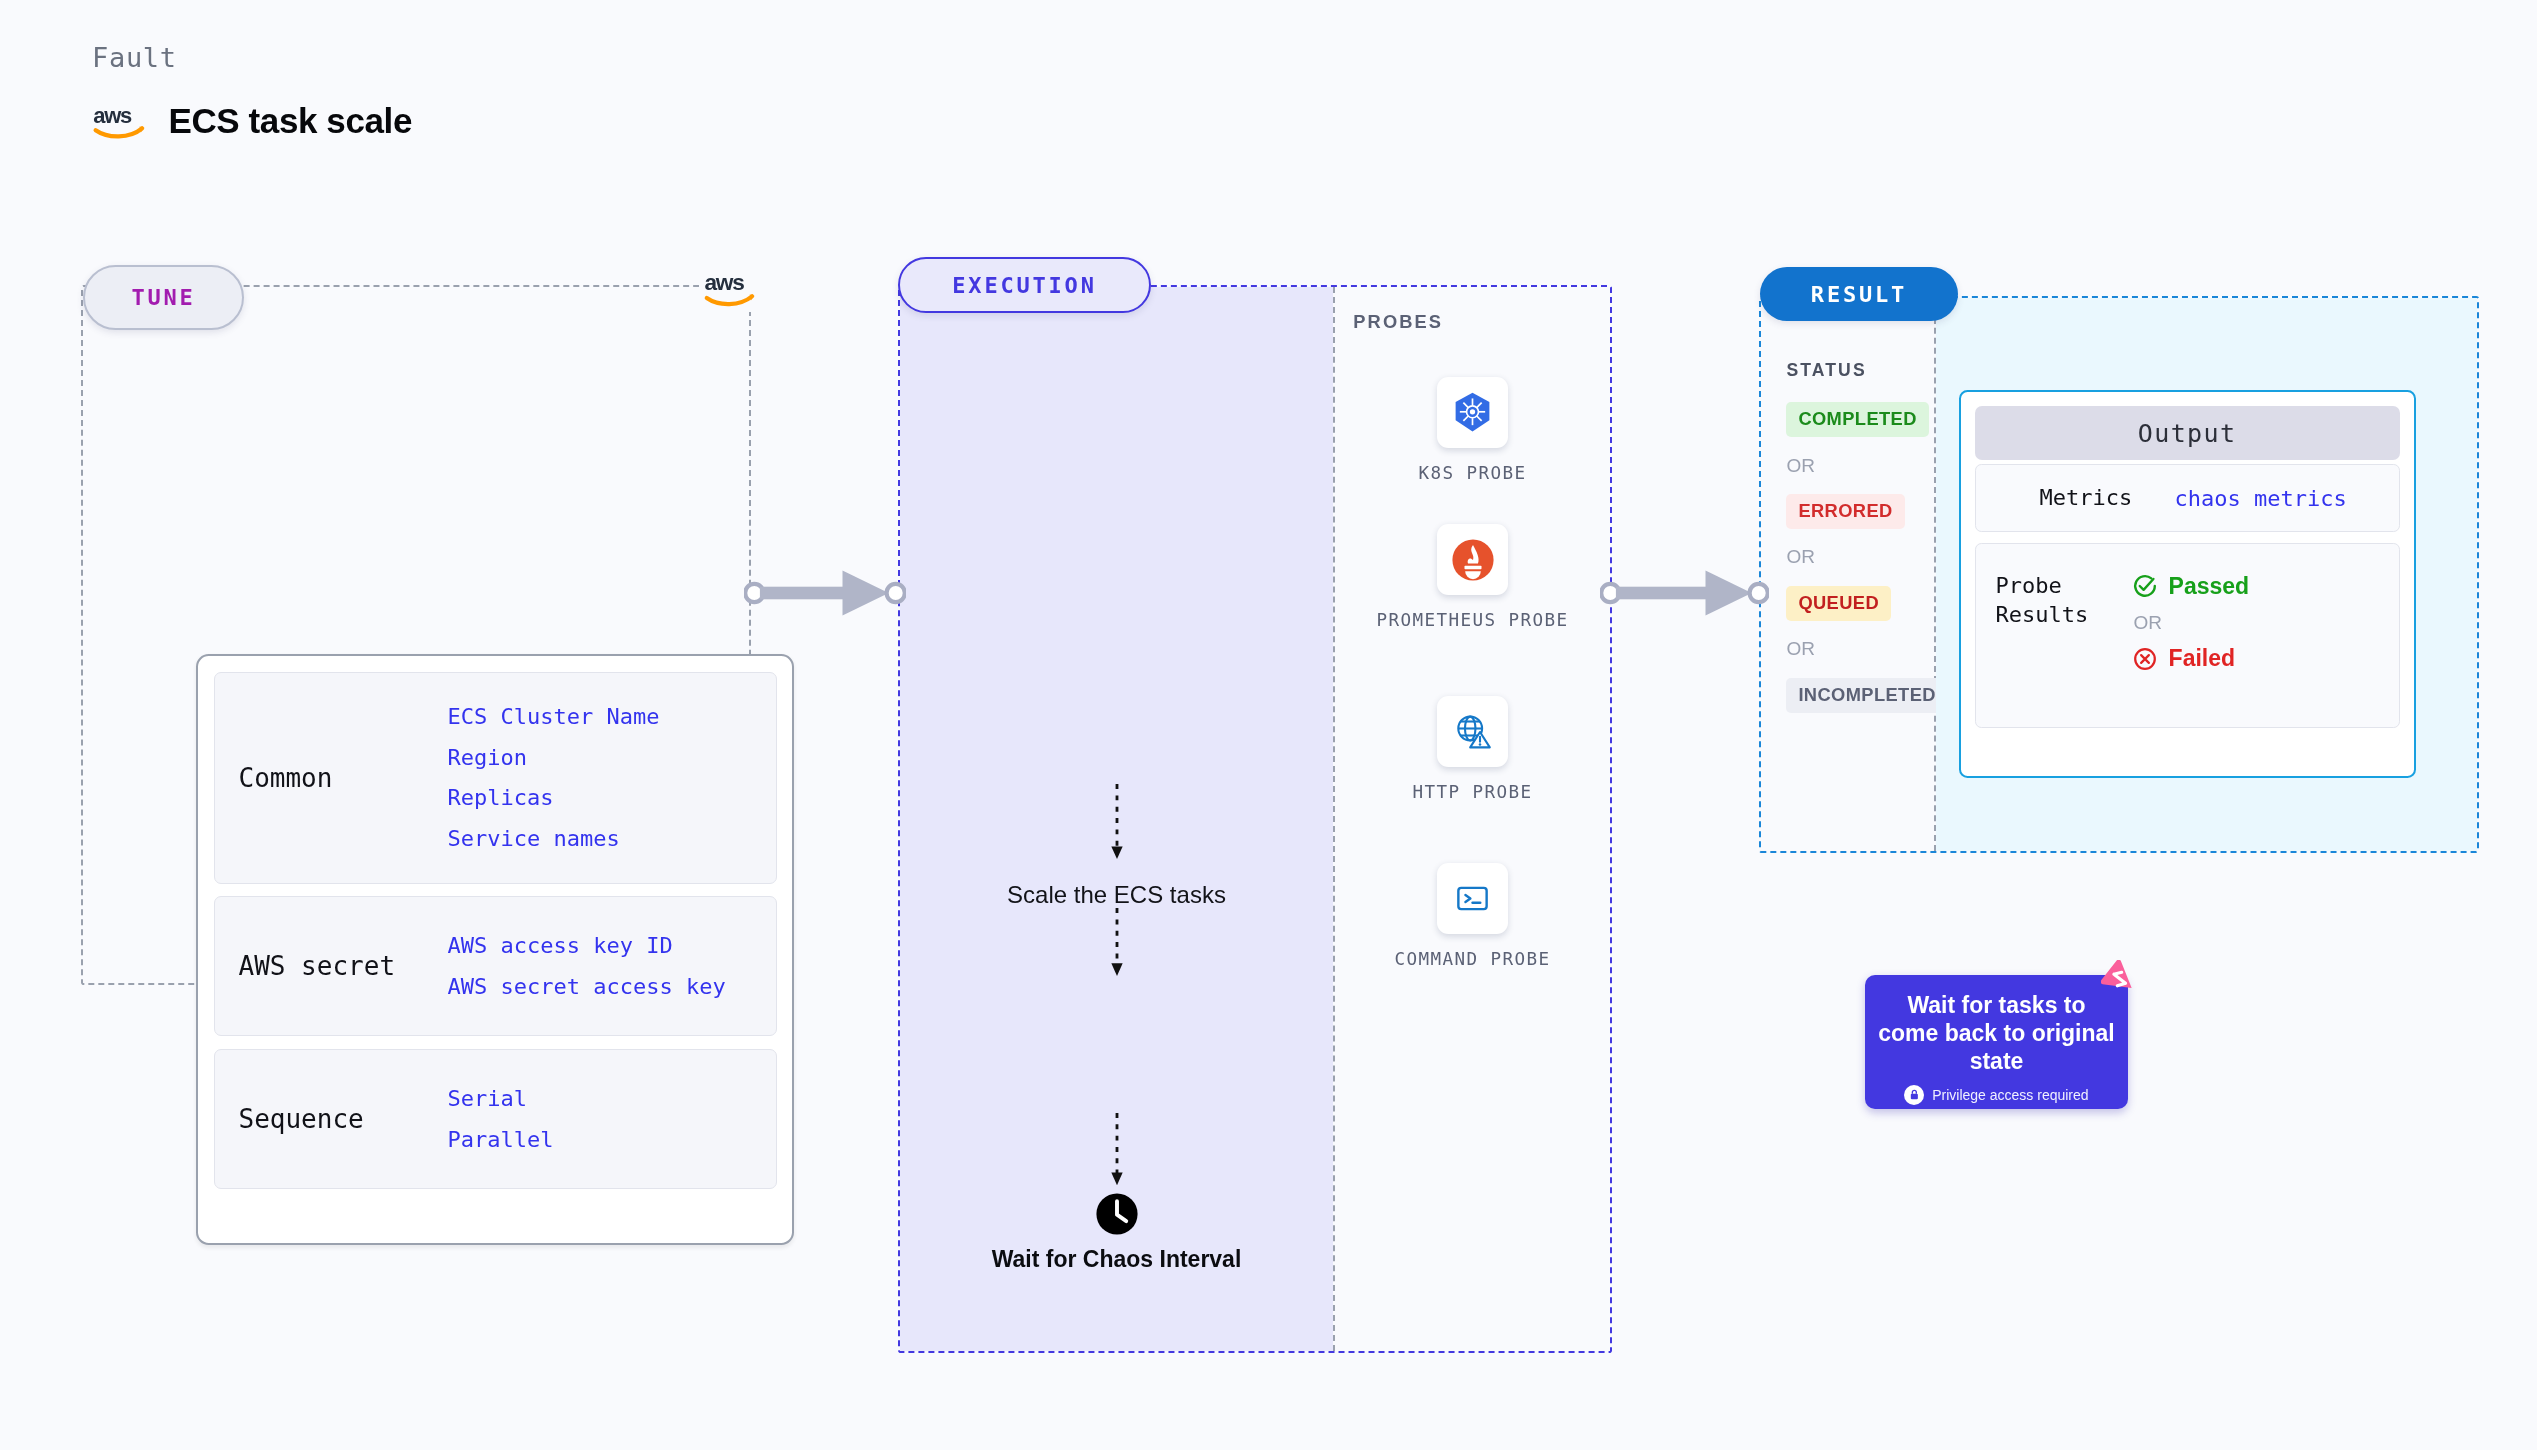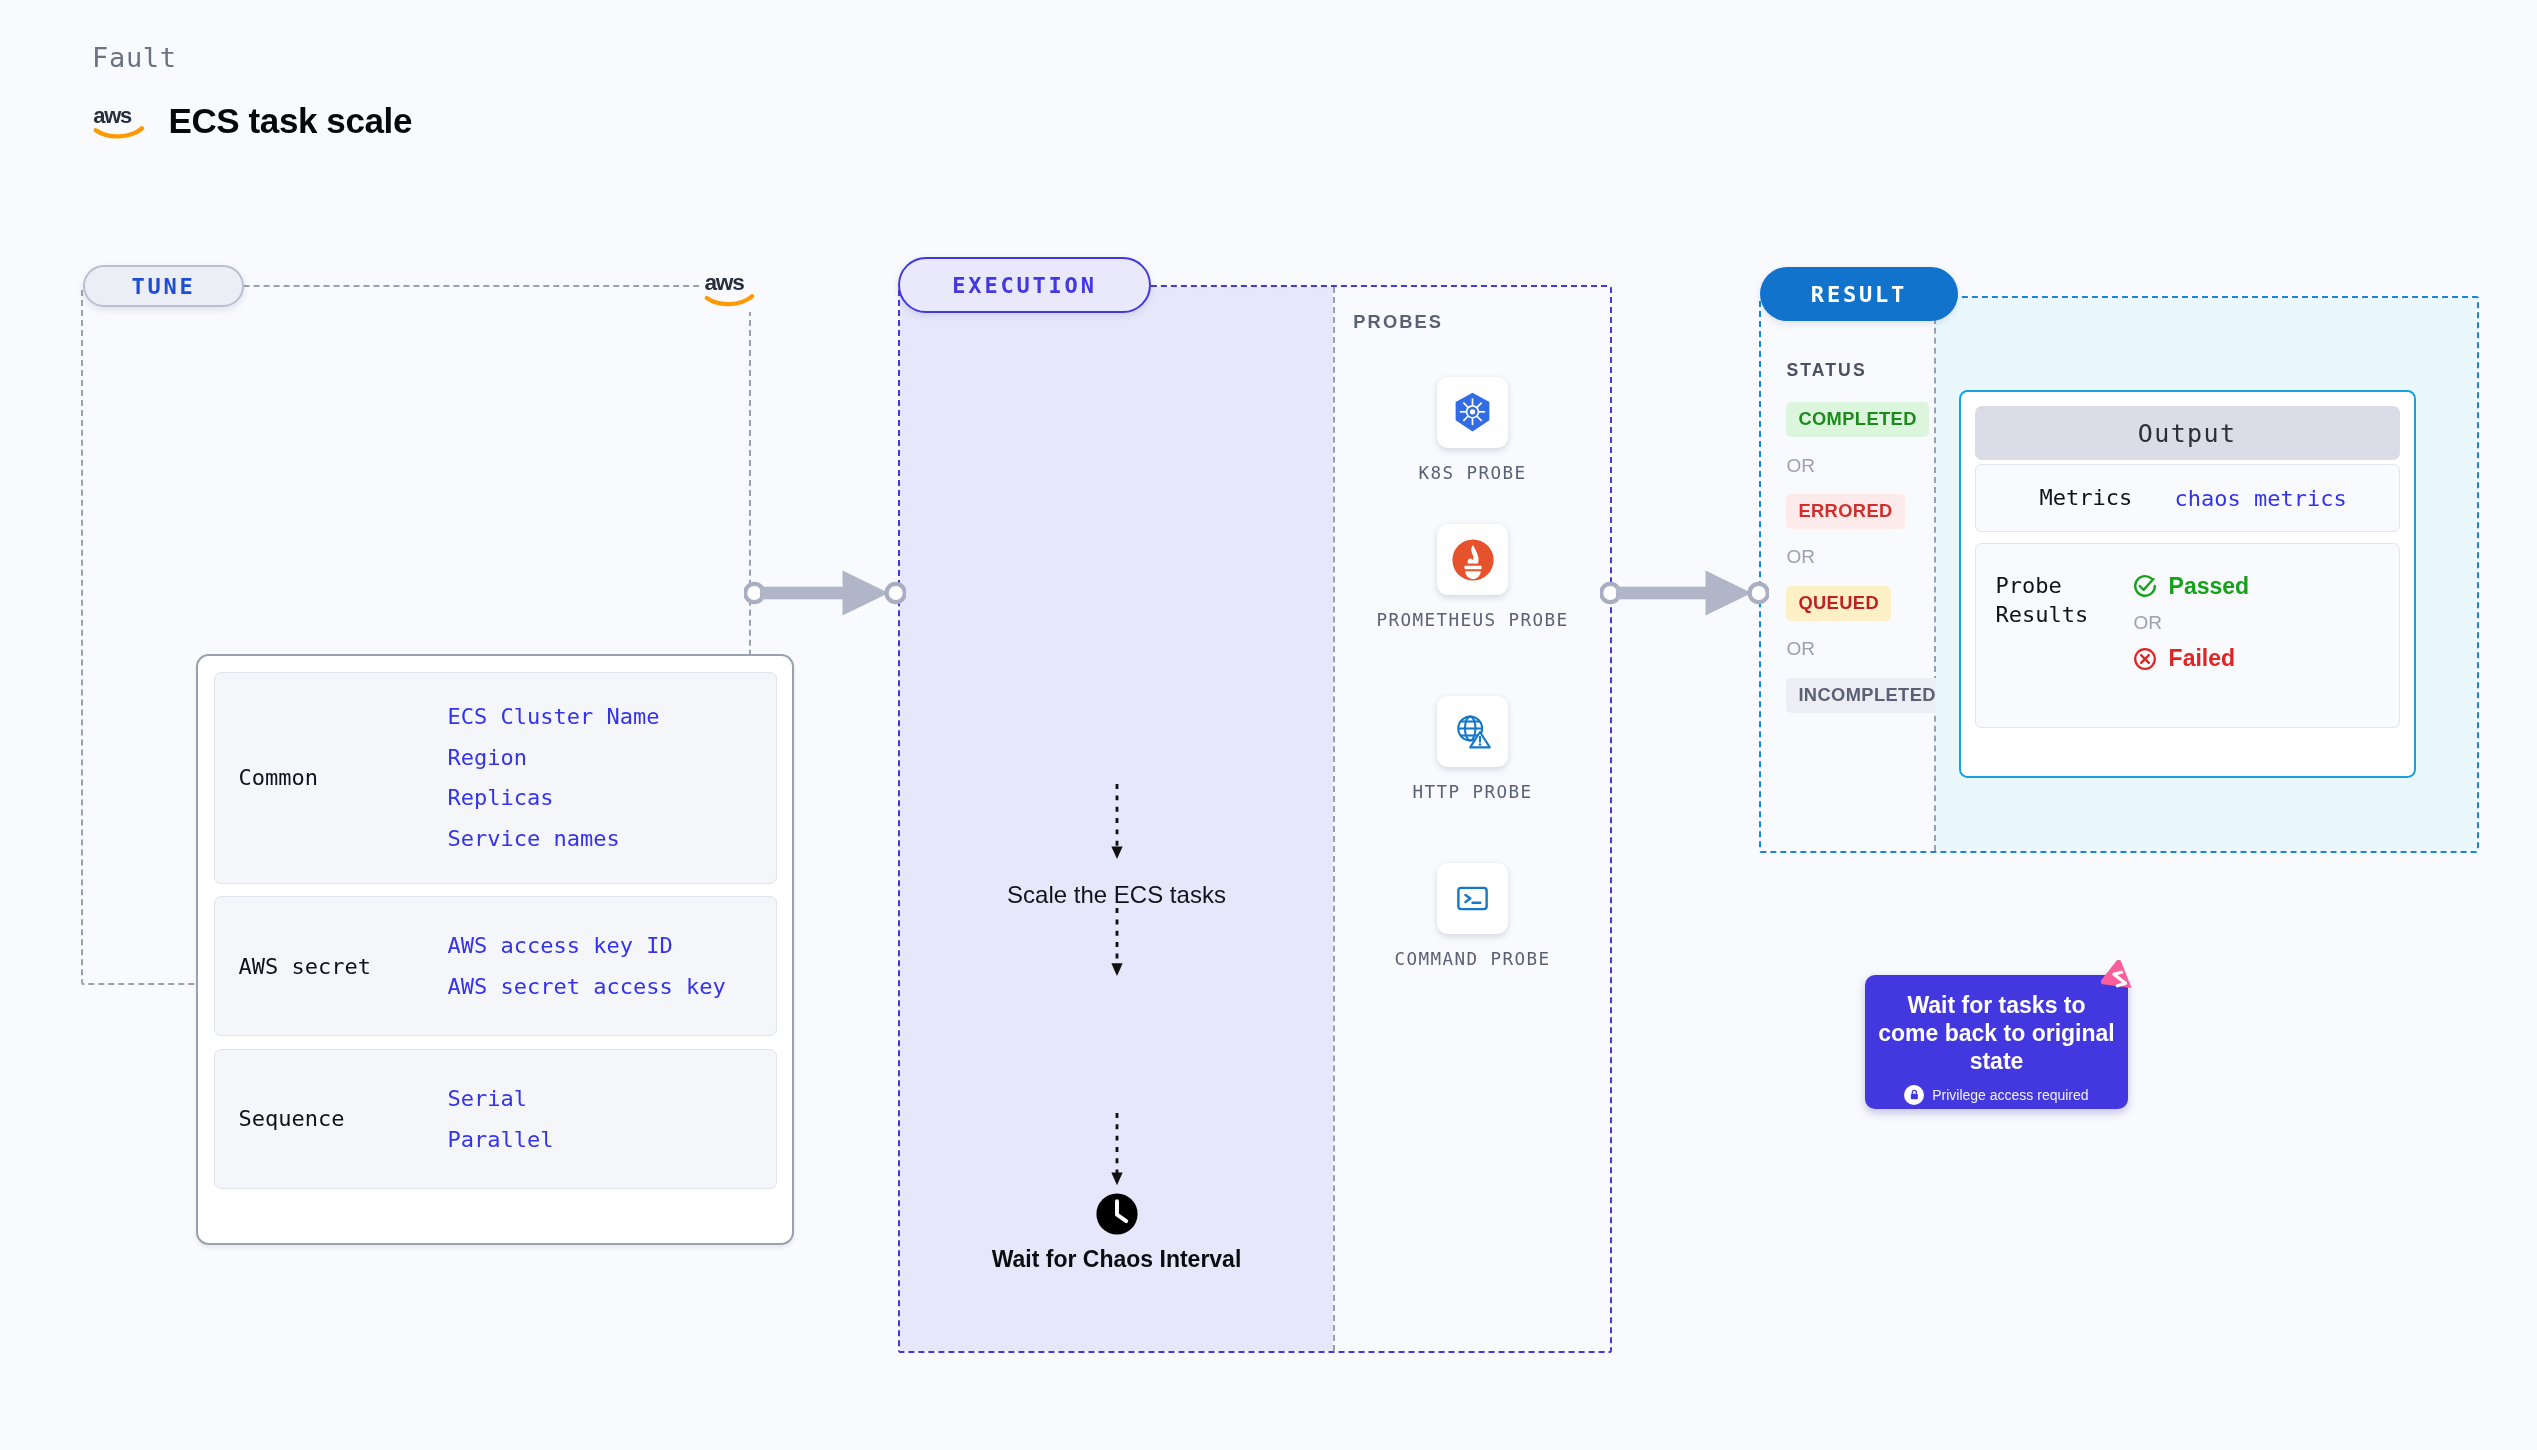--- a/index.html
+++ b/index.html
@@ -32,22 +32,22 @@
 
   
   #tune-panel {
     position: absolute; left: 81px; top: 285px;
     width: 670px; height: 700px;
     border: 2.1px dashed #9aa1ae;
     border-radius: 2.8px;
     background: #f9fafd;
   }
   #tune-pill {
-    left: 83px; top: 265px; width: 161px; height: 42px;
-    background: #eceef5; border: 2.1px solid #b9bfd0; color: #1d4ed8;
+    left: 83px; top: 265px; width: 161px; height: 65px;
+    background: #eceef5; border: 2.1px solid #b9bfd0; color: #a21caf;
     font-size: 22px;
   }
   #aws-logo-tune { position: absolute; left: 699px; top: 265px; width: 68px; height: 47px; z-index: 7; background:#f9fafd; padding:0 4.2px;}
   #user-inputs-card {
     position: absolute; left: 113px; top: 367px;
     width: 598px; height: 591px;
     background: #ffffff; border: 2.1px solid #9aa1ae; border-radius: 12.7px;
     padding: 15.5px;
     box-shadow: 0 2.1px 4.2px rgba(0,0,0,.07);
   }
@@ -59,21 +59,21 @@
   }
   #user-inputs-header { height: 61px; margin-bottom: 14px; }
   .input-group {
     background: #f5f6fa; border: 1.4px solid #e2e4ec; border-radius: 7px;
     display: flex; align-items: center;
     margin-bottom: 12.7px; padding: 11.3px 0;
   }
   .group-label {
     width: 233px; flex: 0 0 233px; padding-left: 24px;
     font-family: "DejaVu Sans Mono", monospace;
-    font-size: 22px; color: #111218;
+    font-size: 26px; color: #111218;
   }
   .group-values { display: flex; flex-direction: column; gap: 15.5px; }
   .group-values span {
     font-family: "DejaVu Sans Mono", monospace;
     font-size: 22px; color: #3333ee; font-weight: 500;
   }
   #group-common { height: 212px; }
   #group-secret { height: 140px; }
   #group-sequence { height: 140px; }
 

